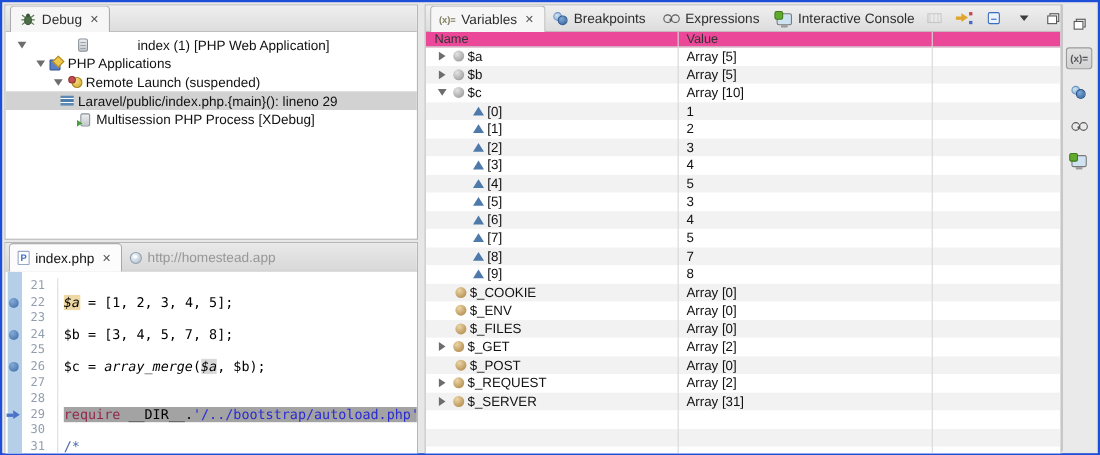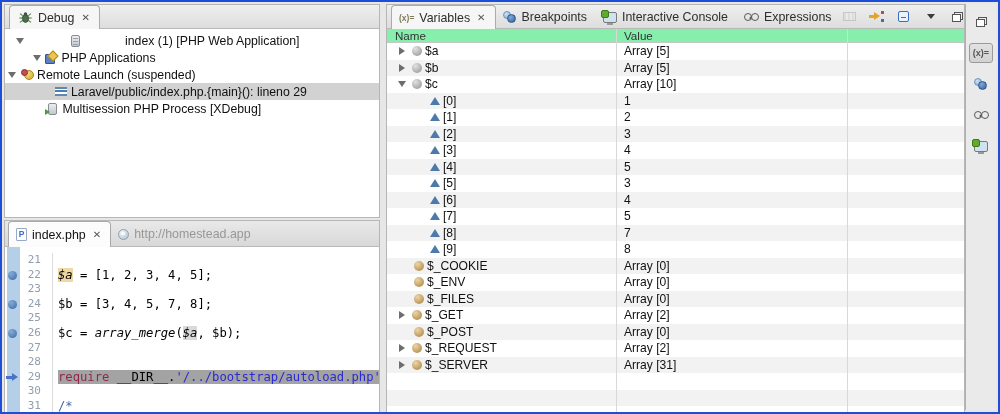--- a/index.html
+++ b/index.html
@@ -73,21 +73,21 @@
   .it { font-style:italic; }
   .hl-tan { background:#eed9a4; }
   .hl-gray { background:#d9d9d9; }
 
   
   .vars-view { left:384px; top:2px; width:579px; height:410px; }
   .vtoolbar { margin-left:auto; display:flex; align-items:center; gap:9px; padding-right:10px; align-self:center; }
   .tbtn { display:inline-flex; align-items:center; justify-content:center; width:18px; height:18px; background:none; border:none; cursor:default; }
   .tbtn.dis { opacity:.4; }
   .vars { position:relative; background:#fff; height:385px; }
-  .vheader { position:relative; height:14px; border-bottom:1px solid #c6c6c6; font-size:11.6px; color:#333; background:#86efac;padding-left:12px; }
+  .vheader { position:relative; height:14px; border-bottom:1px solid #c6c6c6; font-size:11.6px; color:#333; background:#ec4899;padding-left:12px; }
   .hname { position:absolute; left:8px; top:0; line-height:14px; }
   .hvalue { position:absolute; left:229px; top:0; width:232px; height:14px; line-height:14px; border-left:1px solid #d8d8d8; border-right:1px solid #d8d8d8; padding-left:7px; }
   .vrow { position:relative; height:16.5px; font-size:12.1px; color:#111; }
   .vrow:nth-child(even) { background:#f2f2f2; }
   .vname { position:absolute; left:0; top:0; bottom:0; width:229px; display:flex; align-items:center; white-space:nowrap; overflow:hidden; }
   .vval { position:absolute; left:229px; top:0; bottom:0; width:232px; border-left:1px solid #d8d8d8; border-right:1px solid #d8d8d8; padding-left:7px; display:flex; align-items:center; white-space:nowrap; }
   .ic-variable { width:10px; height:10px; border-radius:50%; background:radial-gradient(circle at 35% 30%, #e2e2e2,#8f8f8f); }
   .ic-superglobal { width:10px; height:10px; border-radius:50%; background:radial-gradient(circle at 35% 30%, #ecd5a6,#a87f3e); }
   .ic-element { width:0; height:0; border-left:5px solid transparent; border-right:5px solid transparent; border-bottom:8px solid #4d7aab; }
 
@@ -161,36 +161,36 @@
         </div>
         <div class="trow" style="padding-left: 24.5px;">
           <span class="exp open">
             <i></i>
           </span>
           <span class="ticon">
             <span class="ic ic-phpapp"></span>
           </span>
           <span class="lbl">PHP Applications</span>
         </div>
-        <div class="trow" style="">
+        <div class="trow" style="padding-left: 41px;">
           <span class="exp open">
             <i></i>
           </span>
           <span class="ticon">
             <span class="ic ic-launch"></span>
           </span>
           <span class="lbl">Remote Launch (suspended)</span>
         </div>
         <div class="trow sel" style="padding-left: 48px;">
           <span class="ticon">
             <span class="ic ic-frame"></span>
           </span>
           <span class="lbl">Laravel/public/index.php.{main}(): lineno 29</span>
         </div>
-        <div class="trow" style="padding-left: 39.5px;">
+        <div class="trow" style="padding-left: 39.5px; margin-left: 25px;">
           <span class="ticon">
             <span class="ic ic-phpproc"></span>
           </span>
           <span class="lbl">Multisession PHP Process [XDebug]</span>
         </div>
       </div>
   </section>
 
   <section class="view editor-view">
     <div class="tabstrip etabs" id="editor-tabs">
@@ -260,26 +260,26 @@
         <div class="vtab active">
           <span class="xicon">(x)=</span>
           <span class="tlabel">Variables</span>
           <span class="close">✕</span>
         </div>
         <div class="vtab">
           <span class="ic ic-bptab"></span>
           <span class="tlabel">Breakpoints</span>
         </div>
         <div class="vtab">
+          <span class="ic ic-glasses"></span>
+          <span class="tlabel">Expressions</span>
+        </div>
+        <div class="vtab">
           <span class="ic ic-console"></span>
           <span class="tlabel">Interactive Console</span>
-        </div>
-        <div class="vtab">
-          <span class="ic ic-glasses"></span>
-          <span class="tlabel">Expressions</span>
         </div>
         <div class="vtoolbar">
           <button class="tbtn dis">
             <span class="ic ic-keyb"></span>
           </button>
           <button class="tbtn">
             <span class="ic ic-logical">
               <span class="bar"></span>
               <span class="tri"></span>
               <span class="d1"></span>

